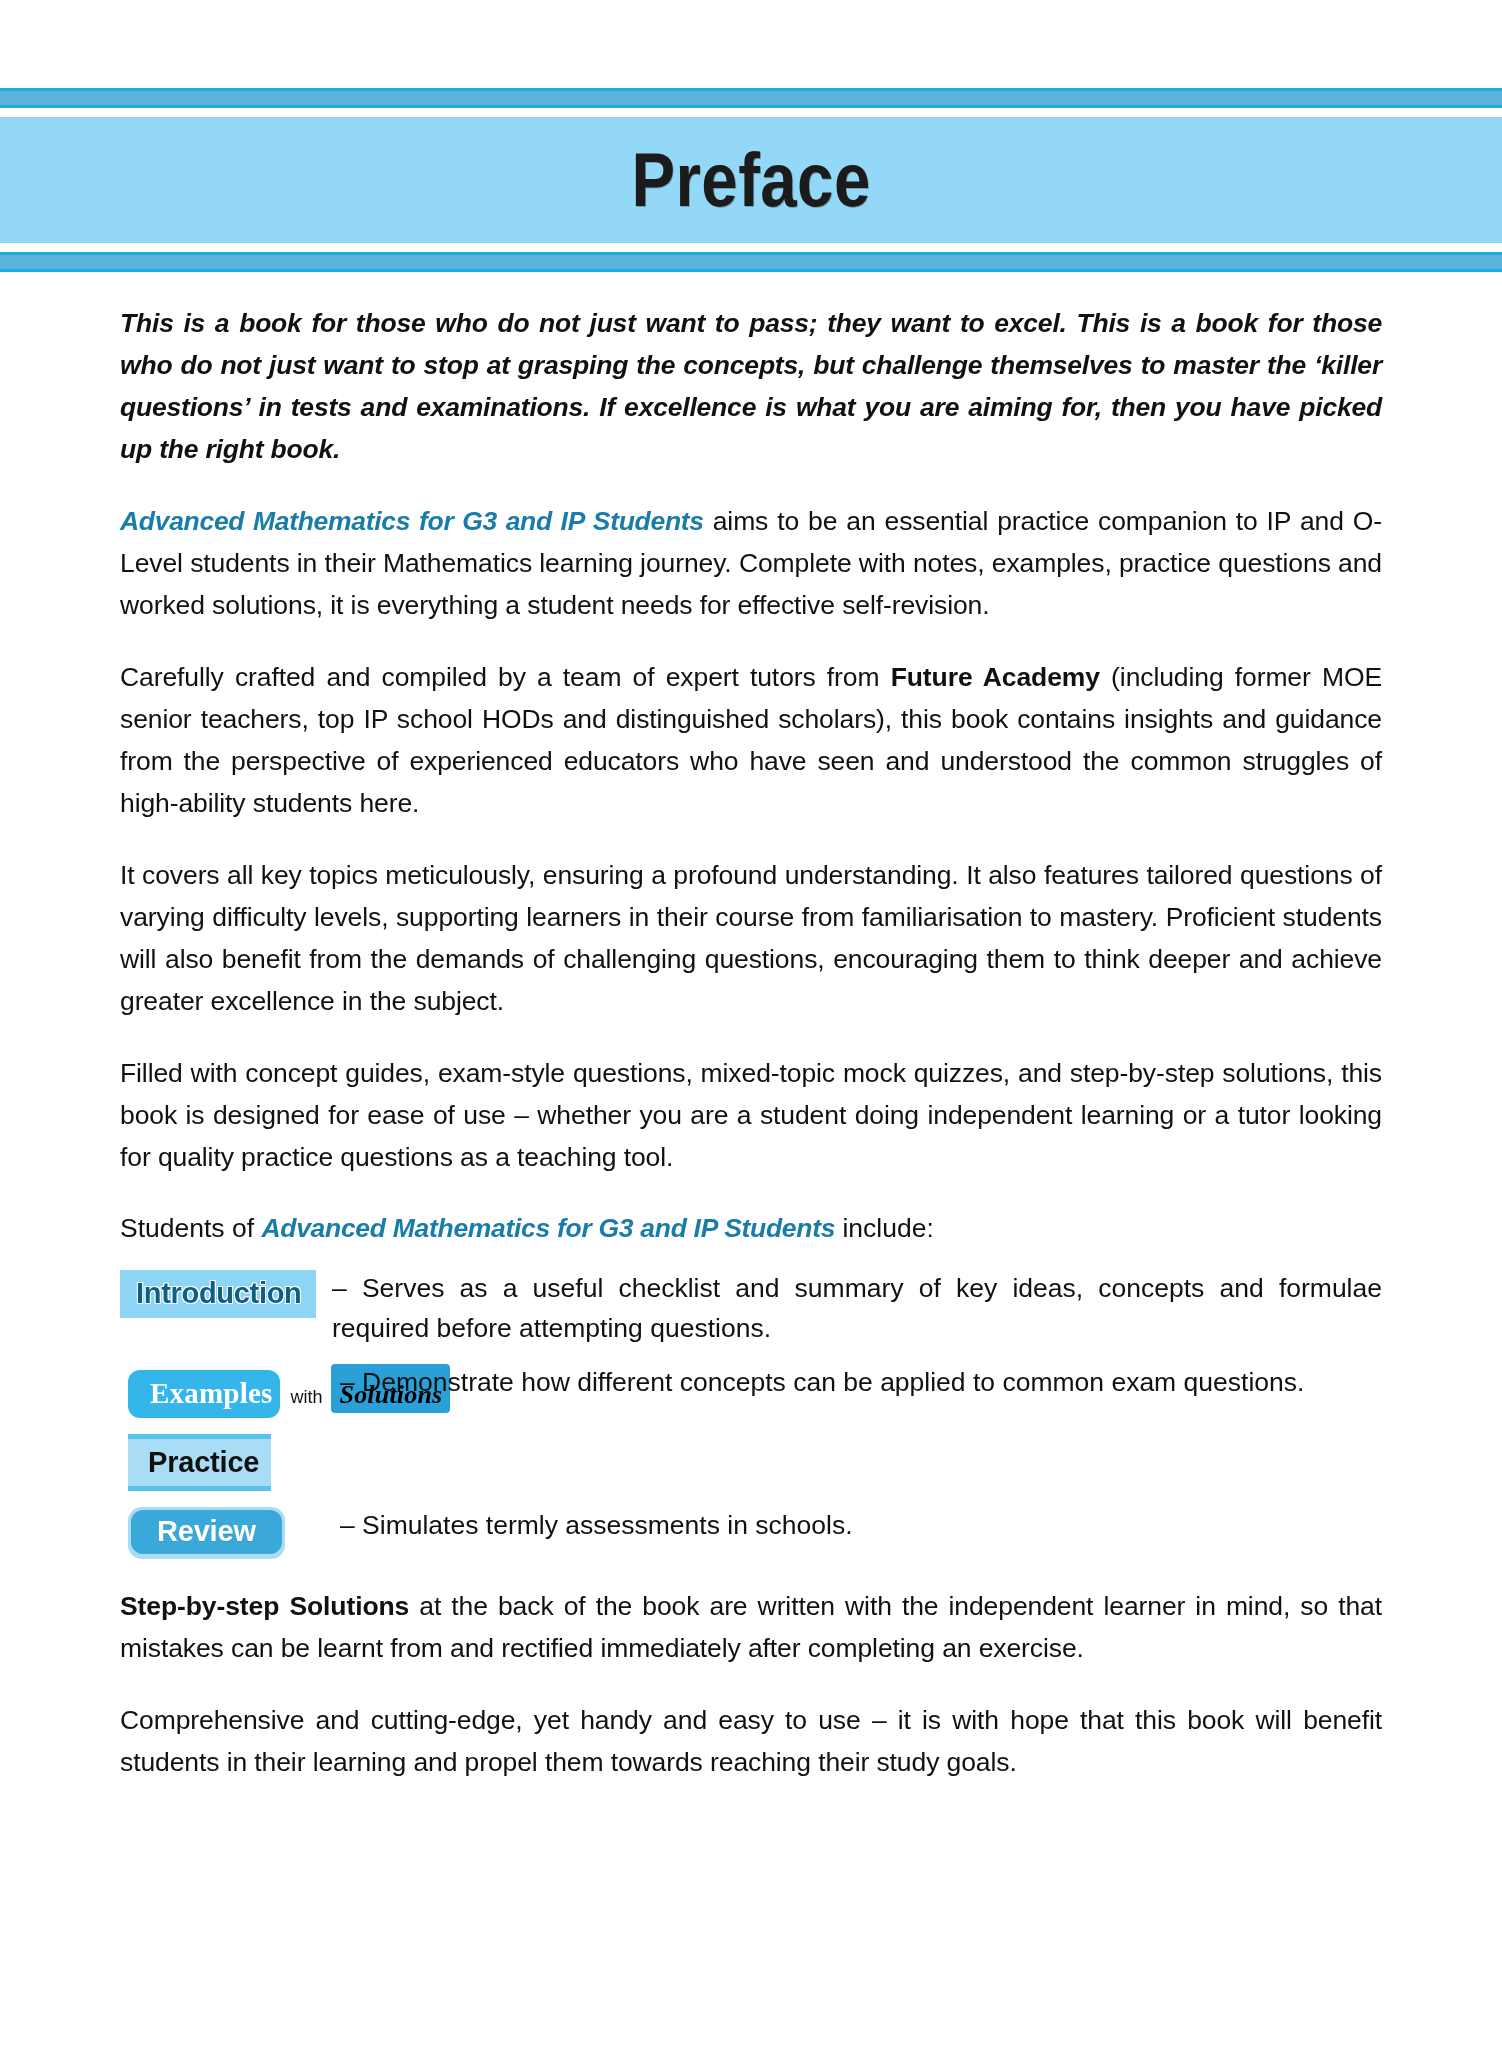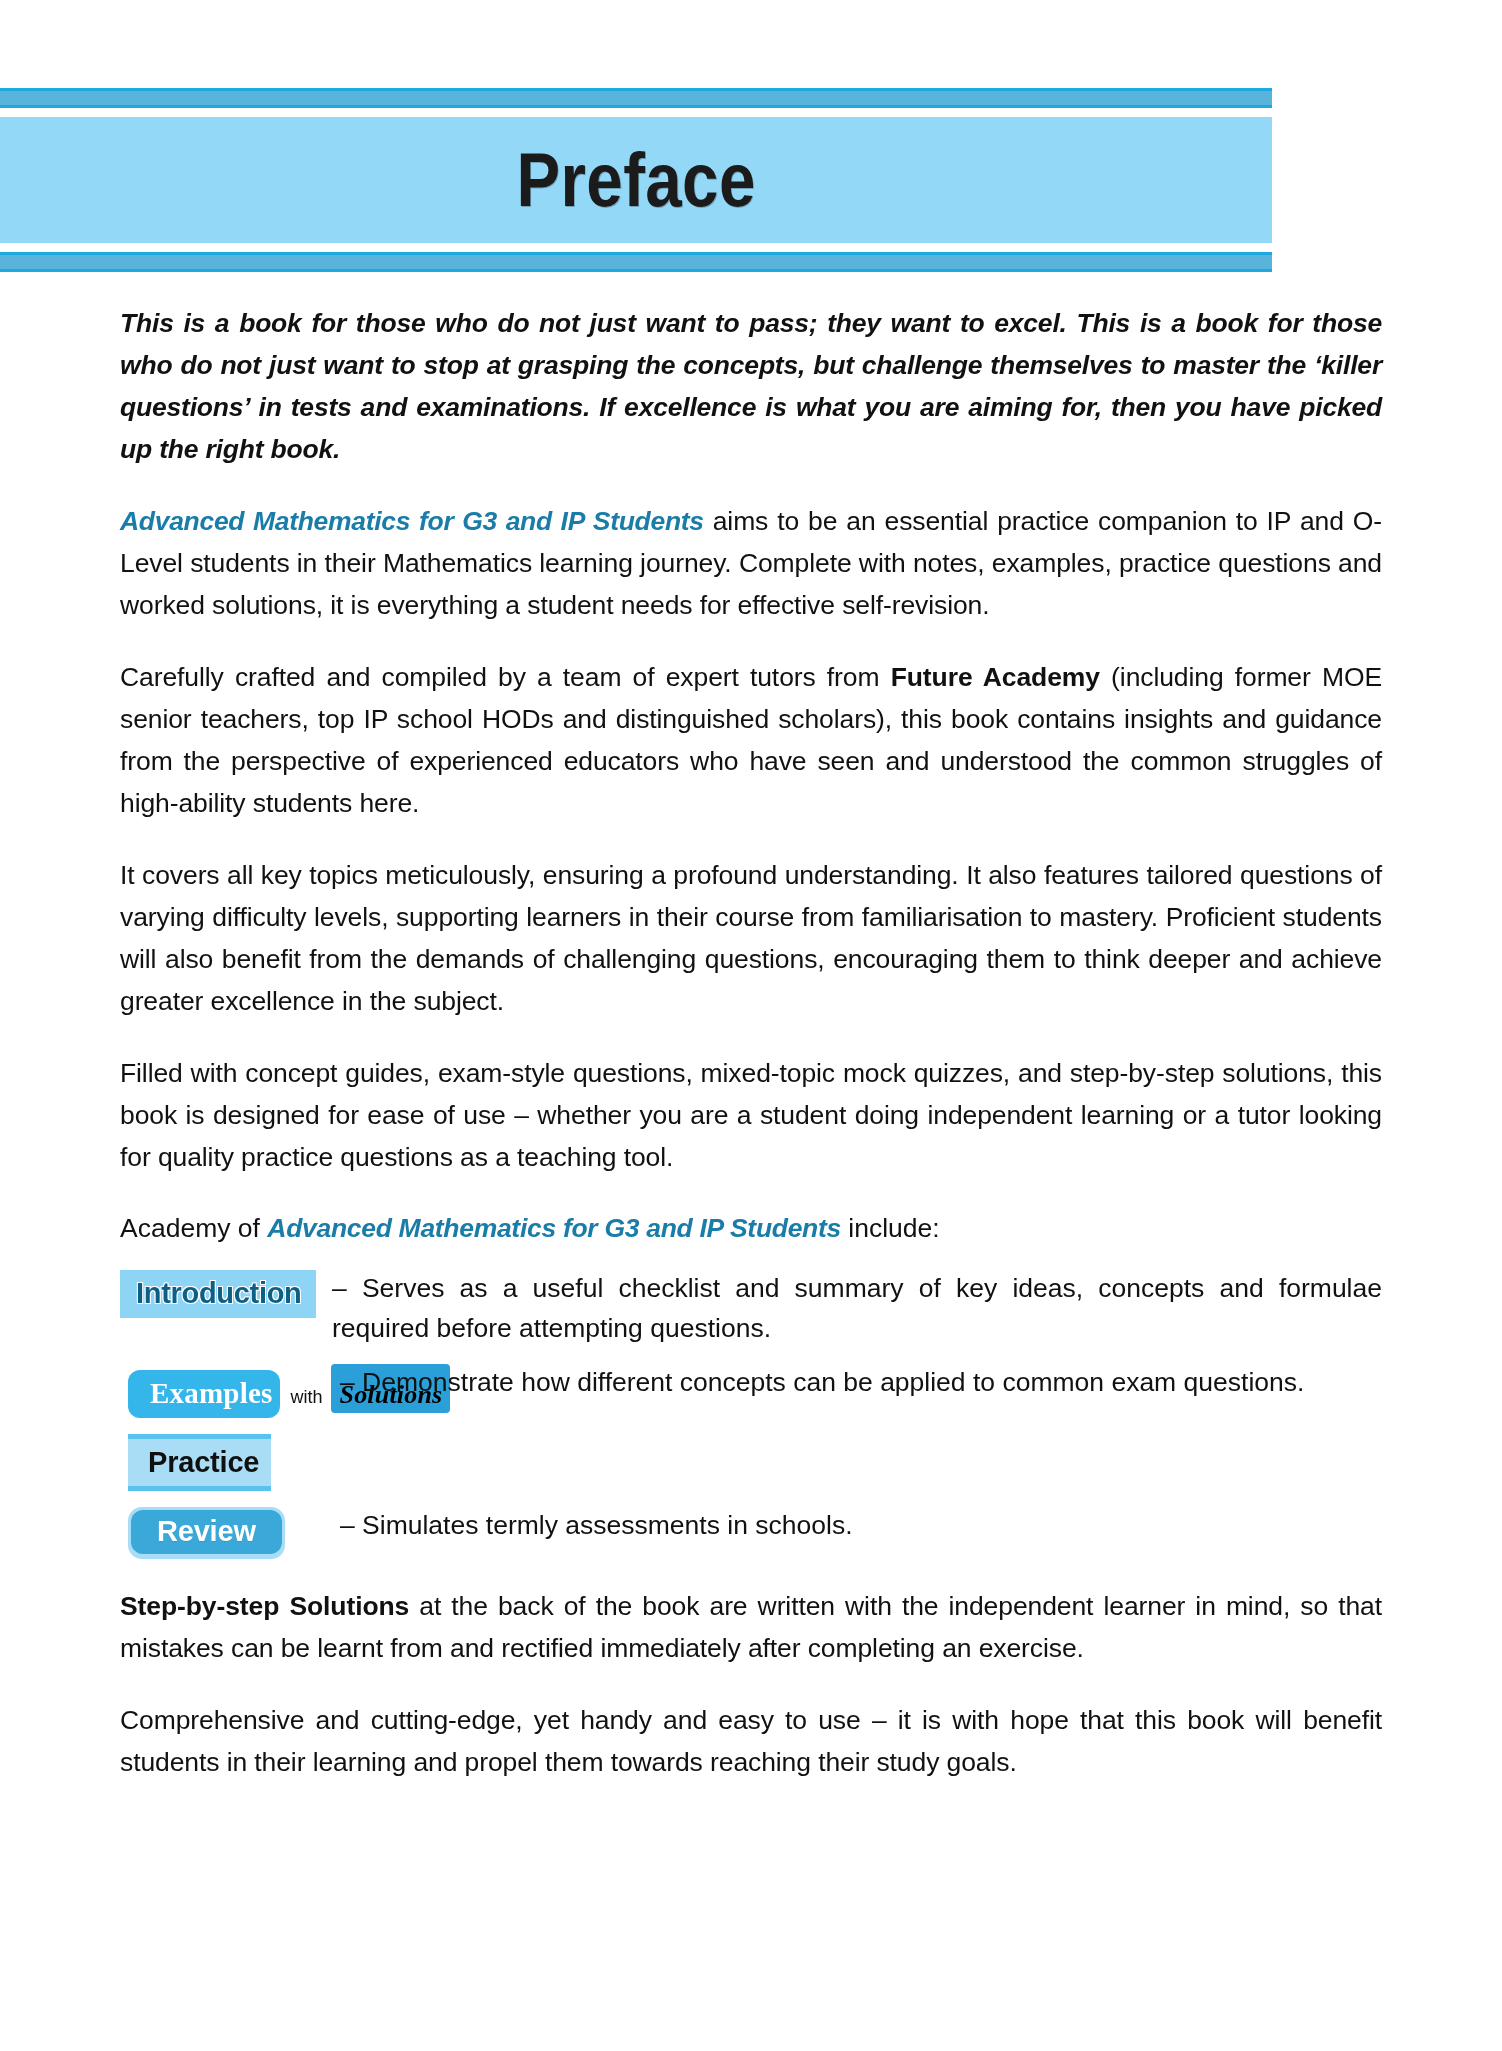--- a/index.html
+++ b/index.html
@@ -21,21 +21,21 @@
     height: 2051px;
     background: #ffffff;
     box-sizing: border-box;
   }
 
   
   .header-block {
     position: absolute;
     left: 0;
     top: 88px;
-    width: 1272px;
+    width: 1502px;
   }
   .rule-dark {
     width: 100%;
     height: 20px;
     background: linear-gradient(to bottom,
         #1eaae0 0px, #1eaae0 3px,
         #58b4da 3px, #58b4da 17px,
         #1eaae0 17px, #1eaae0 20px);
   }
   .rule-gap {
@@ -244,21 +244,21 @@
     <p class="para para-intro">This is a book for those who do not just want to pass; they want to excel. This is a book for those who do not just want to stop at grasping the concepts, but challenge themselves to master the ‘killer questions’ in tests and examinations. If excellence is what you are aiming for, then you have picked up the right book.</p>
 
     <p class="para"><span class="booktitle">Advanced Mathematics for G3 and IP Students</span><span> aims to be an essential practice companion to IP and O-Level students in their Mathematics learning journey. Complete with notes, examples, practice questions and worked solutions, it is everything a student needs for effective self-revision.</span></p>
 
     <p class="para"><span>Carefully crafted and compiled by a team of expert tutors from </span><span class="bold">Future Academy</span><span> (including former MOE senior teachers, top IP school HODs and distinguished scholars), this book contains insights and guidance from the perspective of experienced educators who have seen and understood the common struggles of high-ability students here.</span></p>
 
     <p class="para">It covers all key topics meticulously, ensuring a profound understanding. It also features tailored questions of varying difficulty levels, supporting learners in their course from familiarisation to mastery. Proficient students will also benefit from the demands of challenging questions, encouraging them to think deeper and achieve greater excellence in the subject.</p>
 
     <p class="para">Filled with concept guides, exam-style questions, mixed-topic mock quizzes, and step-by-step solutions, this book is designed for ease of use – whether you are a student doing independent learning or a tutor looking for quality practice questions as a teaching tool.</p>
 
-    <div class="sections-intro"><span>Academy of </span><span class="booktitle">Advanced Mathematics for G3 and IP Students</span><span> include:</span></div>
+    <div class="sections-intro"><span>Students of </span><span class="booktitle">Advanced Mathematics for G3 and IP Students</span><span> include:</span></div>
 
     <div class="section-row">
       <div class="badge-col">
         <span class="badge-introduction">Introduction</span>
       </div>
       <div class="desc-col">– Serves as a useful checklist and summary of key ideas, concepts and formulae required before attempting questions.</div>
     </div>
 
     <div class="section-row">
       <div class="badge-col indent-1 examples-line">

